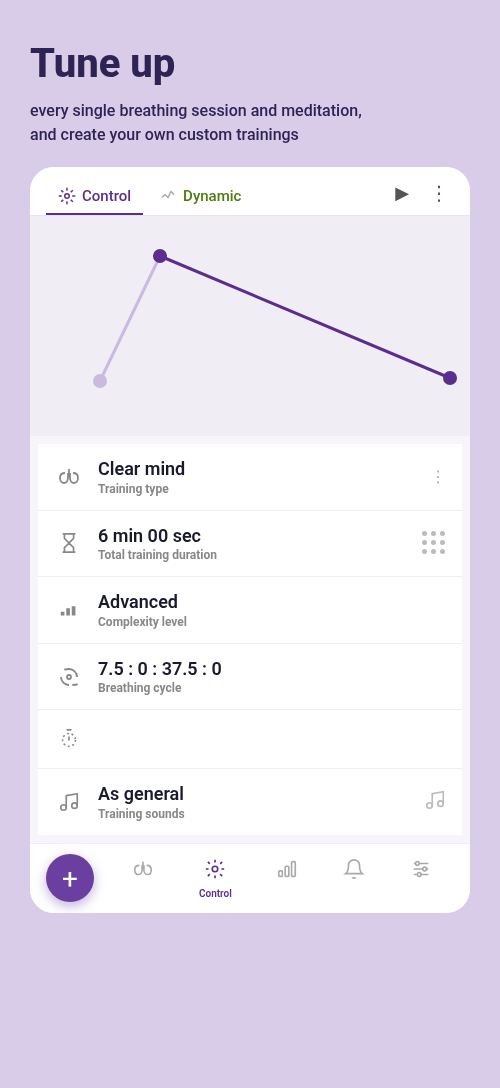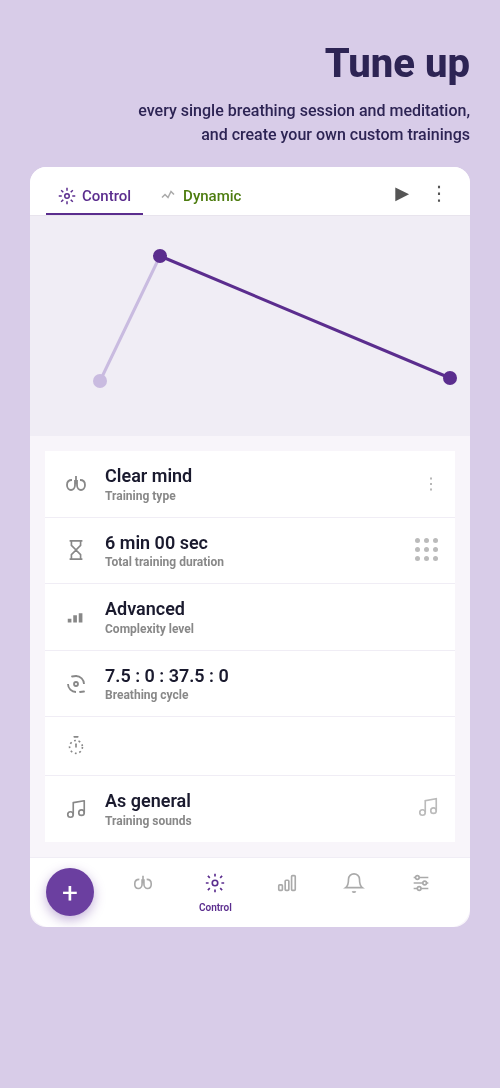--- a/index.html
+++ b/index.html
@@ -9,41 +9,41 @@
       background-color: #d8cce8;
       font-family: -apple-system, BlinkMacSystemFont, 'Segoe UI', Roboto, sans-serif;
       display: flex;
       flex-direction: column;
       align-items: center;
     }
 
     .hero-section {
       width: 100%;
       padding: 40px 30px 20px;
-      text-align: right;
+      text-align: left;
     }
 
     .hero-title {
       font-size: 40px;
       font-weight: 800;
       color: #2d2454;
       margin-bottom: 12px;
     }
 
     .hero-subtitle {
       font-size: 16px;
       font-weight: 500;
       color: #2d2454;
       line-height: 1.5;
     }
 
     .card {
       width: 440px;
       background: #f8f5fa;
-      border-radius: 16px;
+      border-radius: 24px;
       overflow: hidden;
       margin-bottom: 20px;
     }
 
     .tabs {
       display: flex;
       align-items: center;
       padding: 12px 16px 0;
       background: #fff;
       border-bottom: 1px solid #e8e4ed;
@@ -99,21 +99,21 @@
       overflow: hidden;
     }
 
     .chart-svg {
       width: 100%;
       height: 100%;
     }
 
     .info-list {
       background: #fff;
-      margin: 15px;
+      margin: 8px;
       padding: 0;
     }
 
     .info-row {
       display: flex;
       align-items: center;
       padding: 14px 16px;
       border-bottom: 1px solid #f0edf5;
       gap: 14px;
     }

